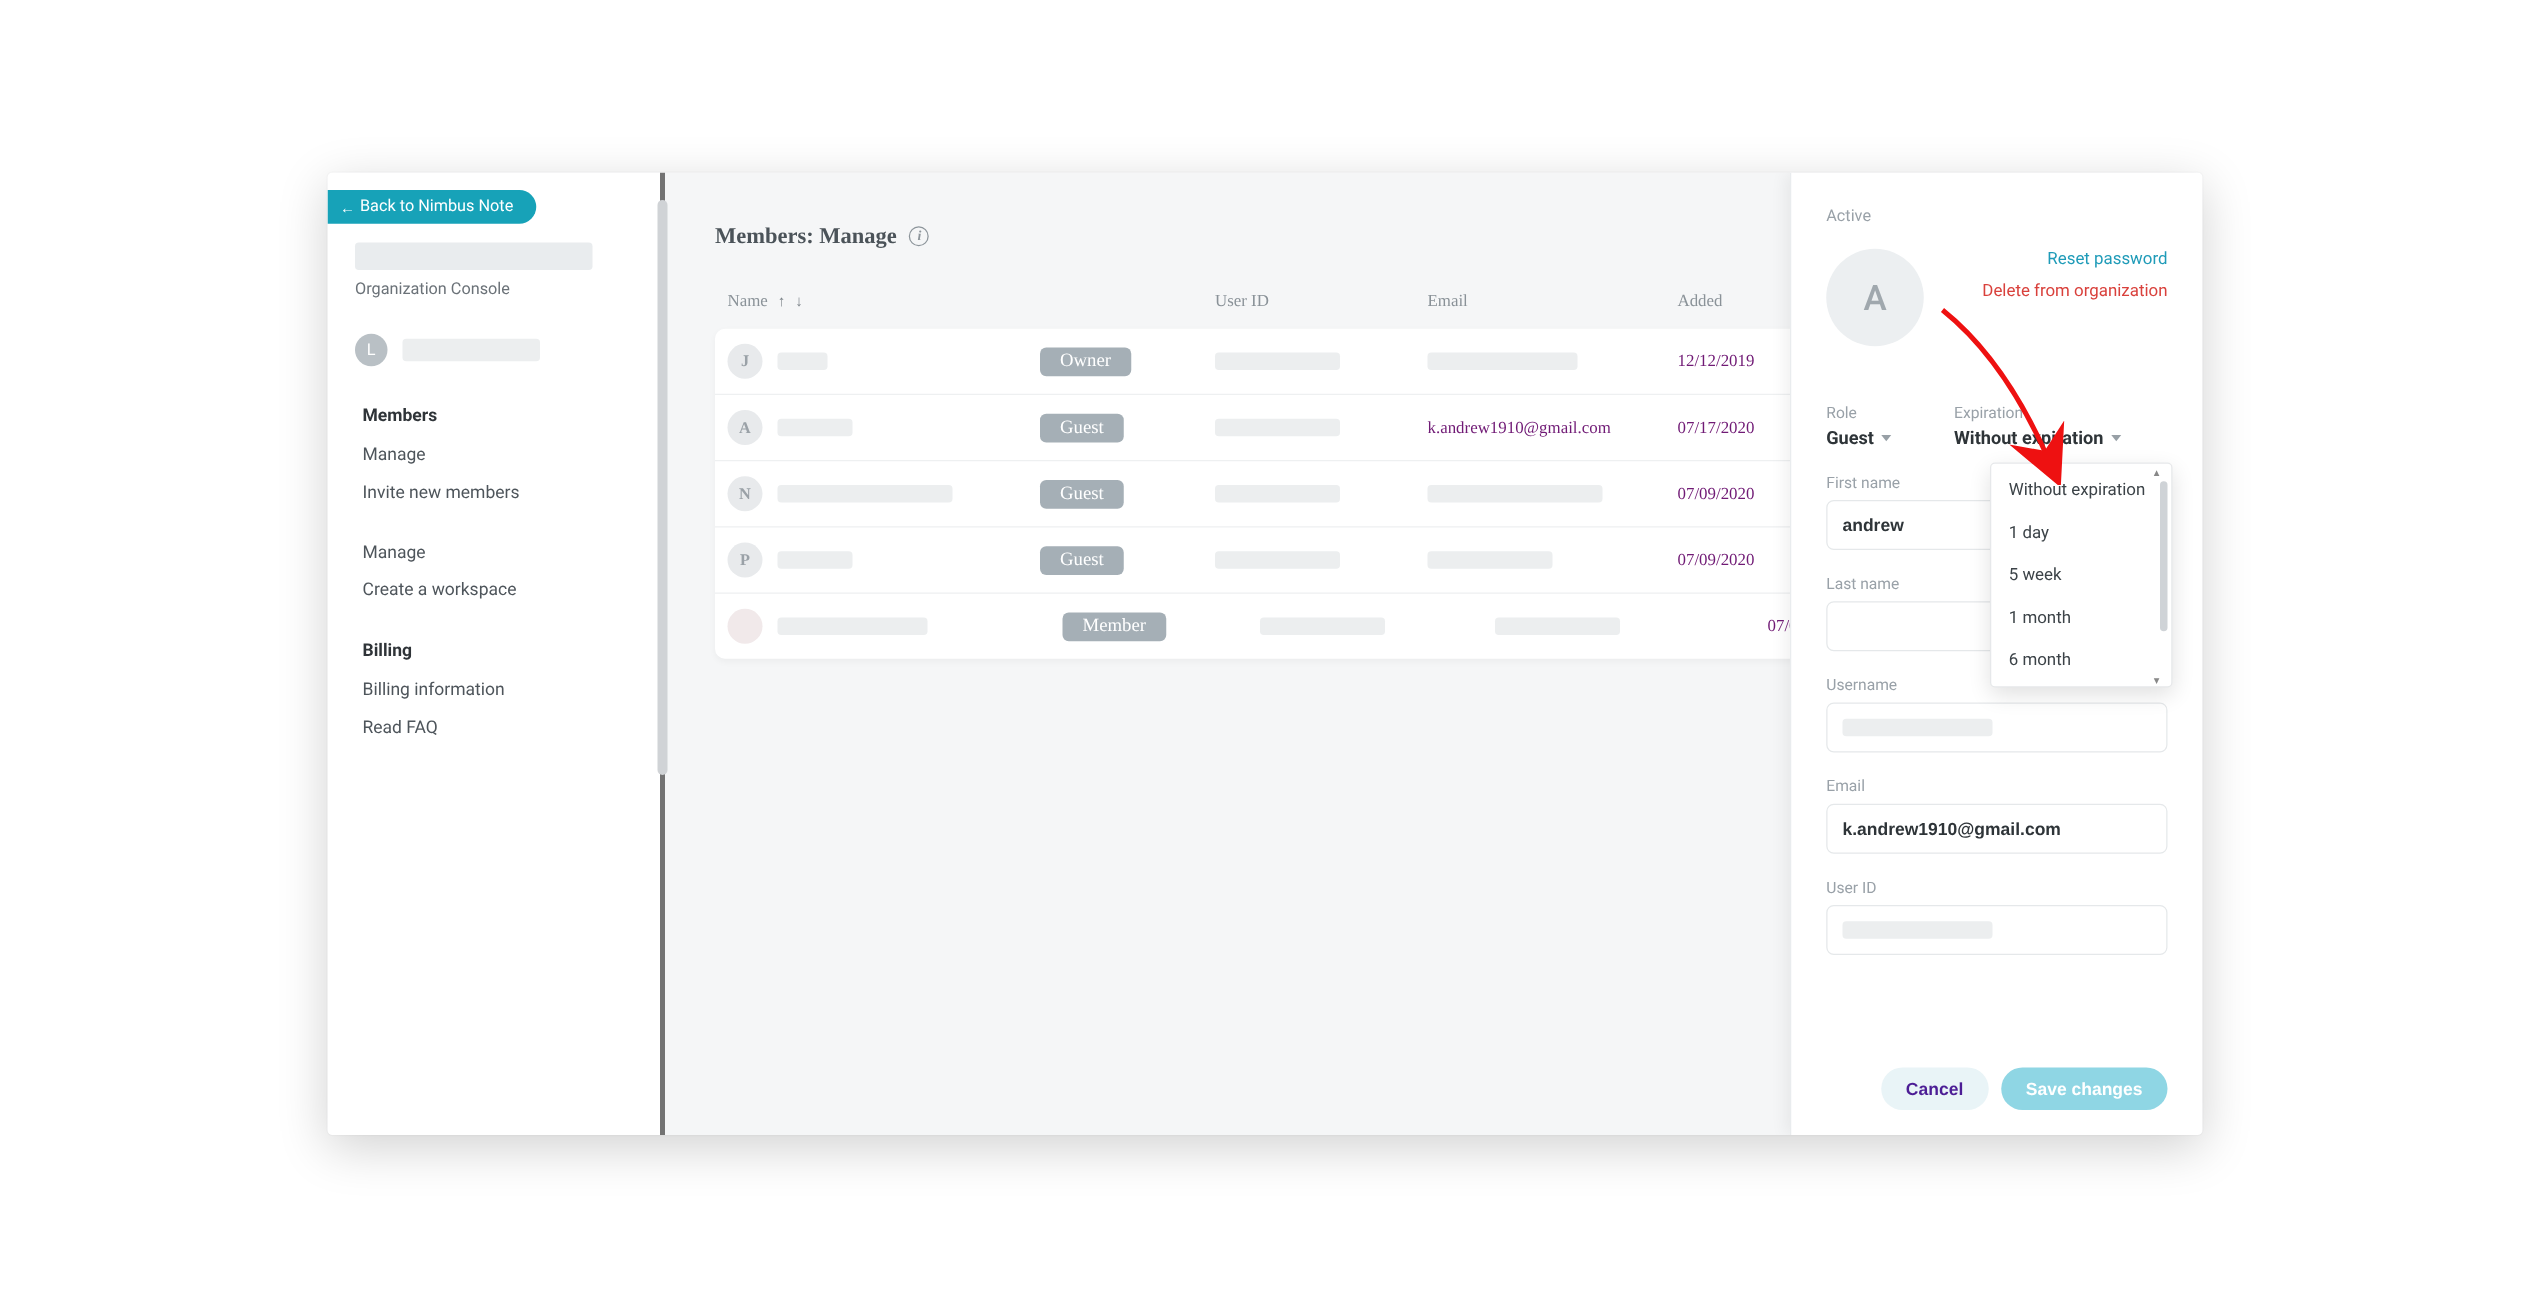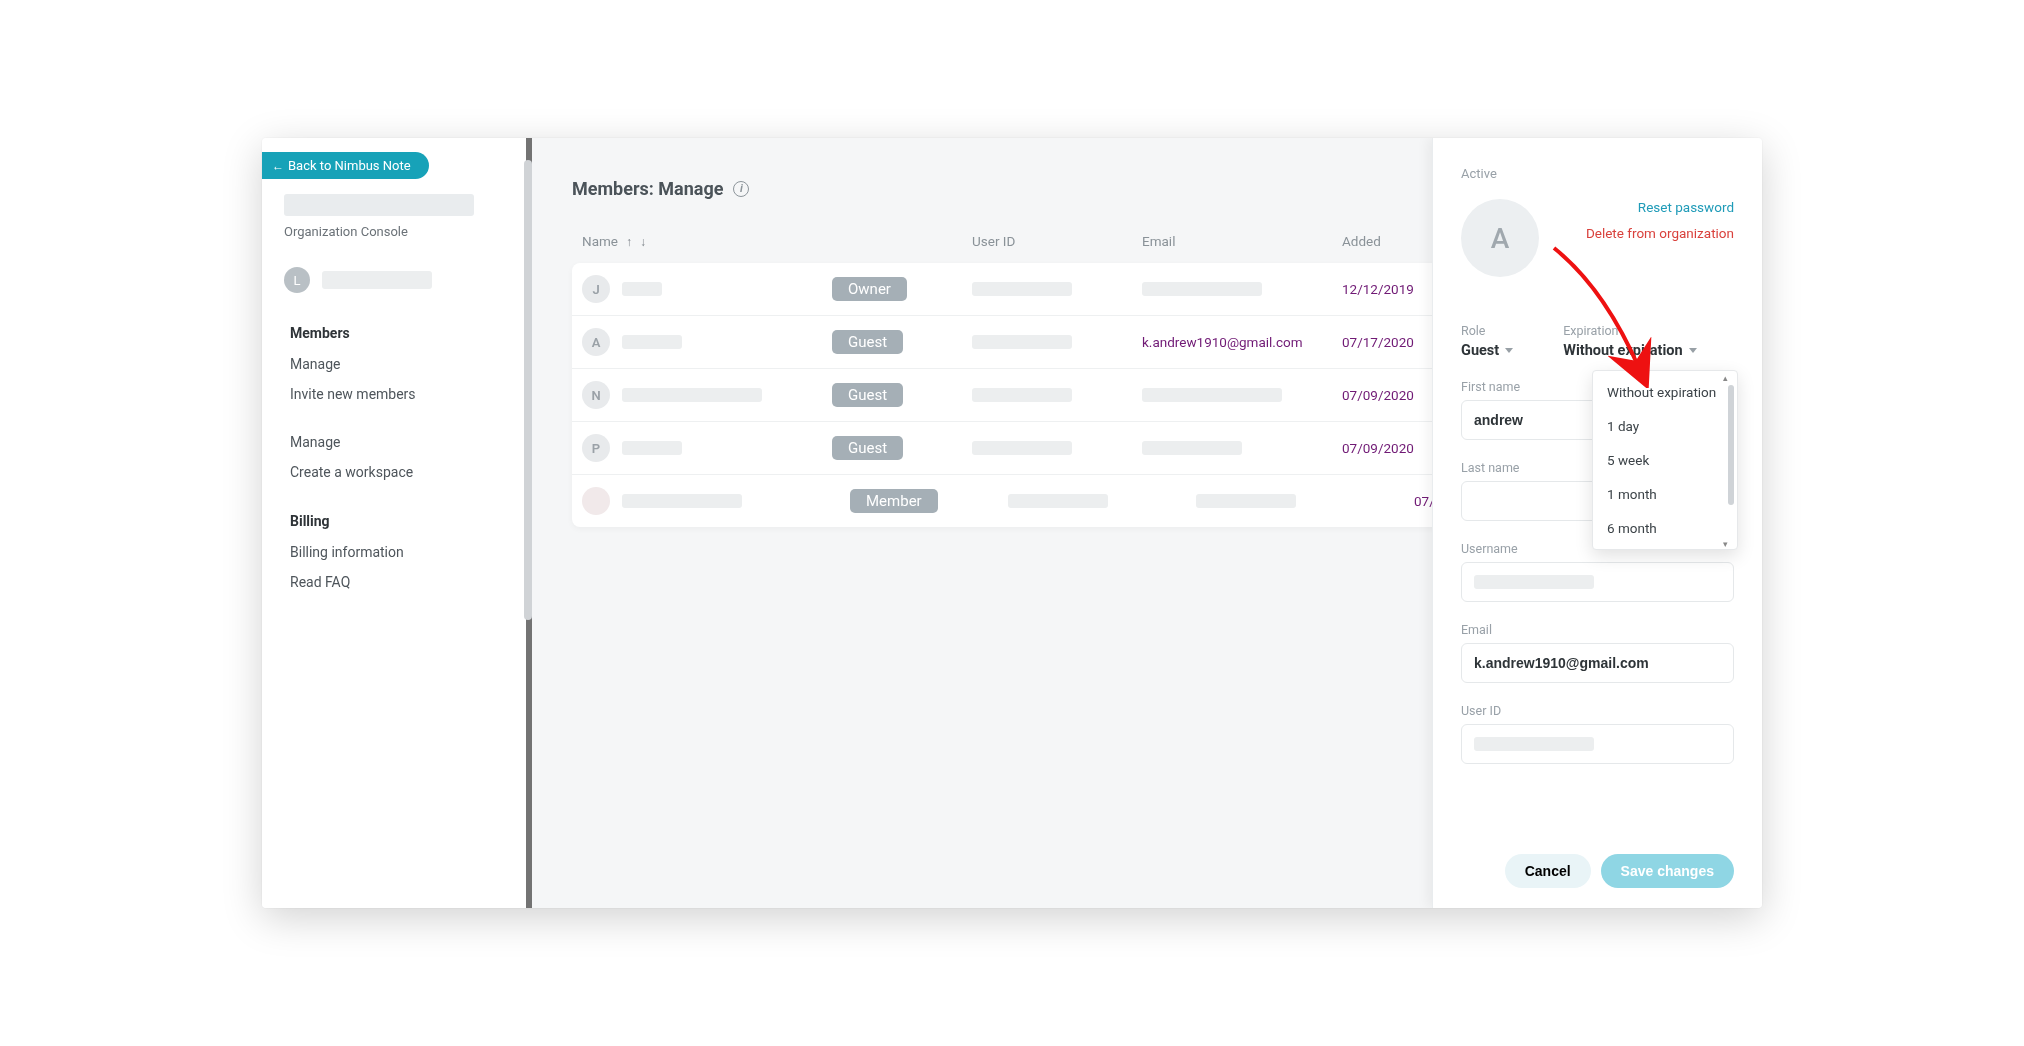--- a/index.html
+++ b/index.html
@@ -38,21 +38,21 @@
     align-items: center;
     gap: 4px;
     z-index: 5;
     cursor: pointer;
   }
   .back-pill .arrow { font-size: 12px; }
   
   .sidebar {
     width: 270px;
     background: #ffffff;
-    border-right: 6px solid #737373;
+    border-right: 4px solid #737373;
     padding-top: 50px;
     position: relative;
     flex-shrink: 0;
   }
   .sidebar-scroll {
     position: absolute;
     right: -6px;
     top: 22px;
     width: 8px;
     height: 460px;
@@ -87,20 +87,21 @@
     font-size: 14px; color: #4e555b;
     padding: 7px 28px;
     cursor: pointer;
   }
   
   .main {
     flex: 1;
     padding: 40px 40px 20px 40px;
     position: relative;
     min-width: 0;
+    font-family: Liberation Serif, serif;
   }
   .page-title-row {
     display: flex; align-items: center; gap: 10px;
     margin-bottom: 24px;
   }
   .page-title {
     font-size: 18px; font-weight: 700; color: #4b5359;
   }
   .info-icon {
     width: 16px; height: 16px; border: 1.5px solid #8d959b; border-radius: 50%;
@@ -196,21 +197,21 @@
   .field-input.bold { font-weight: 700; }
   .panel-footer {
     margin-top: auto; padding-top: 18px;
     display: flex; justify-content: flex-end; gap: 10px;
   }
   .btn {
     border: none; border-radius: 22px;
     padding: 9px 20px; font-size: 14px; font-weight: 600;
     cursor: pointer;
   }
-  .btn-cancel { background: #e9f4f7; color: #000000; }
+  .btn-cancel { background: #e9f4f7; color: #4c1d95; }
   .btn-save { background: #8fd6e4; color: #fff; }
   
   .exp-menu {
     position: absolute;
     top: 232px; right: 24px;
     width: 146px;
     background: #fff;
     border: 1px solid #e6e8ea;
     border-radius: 4px;
     box-shadow: 0 6px 18px rgba(0,0,0,0.12);

